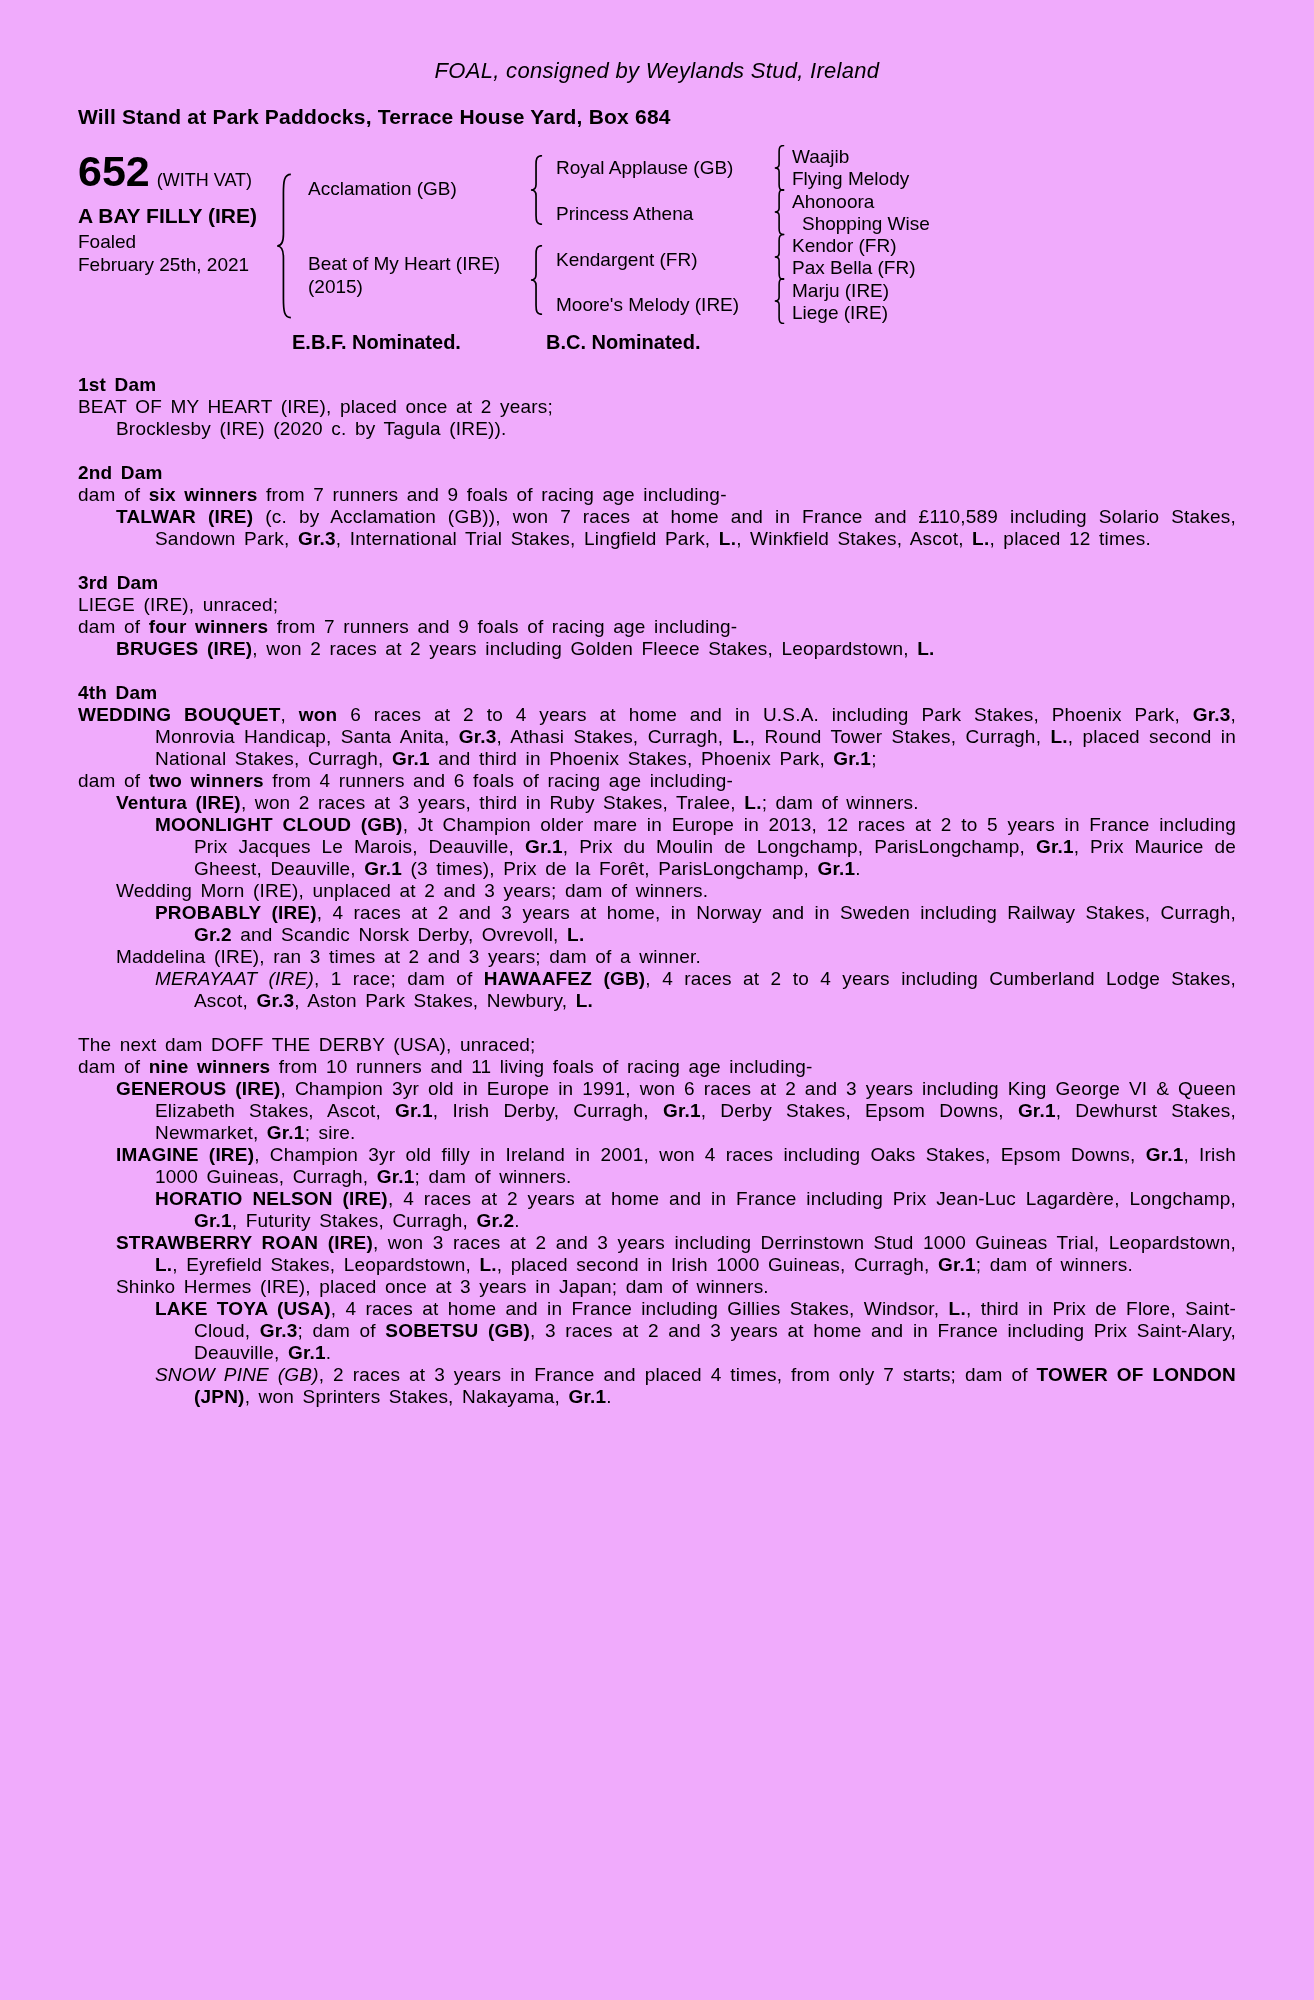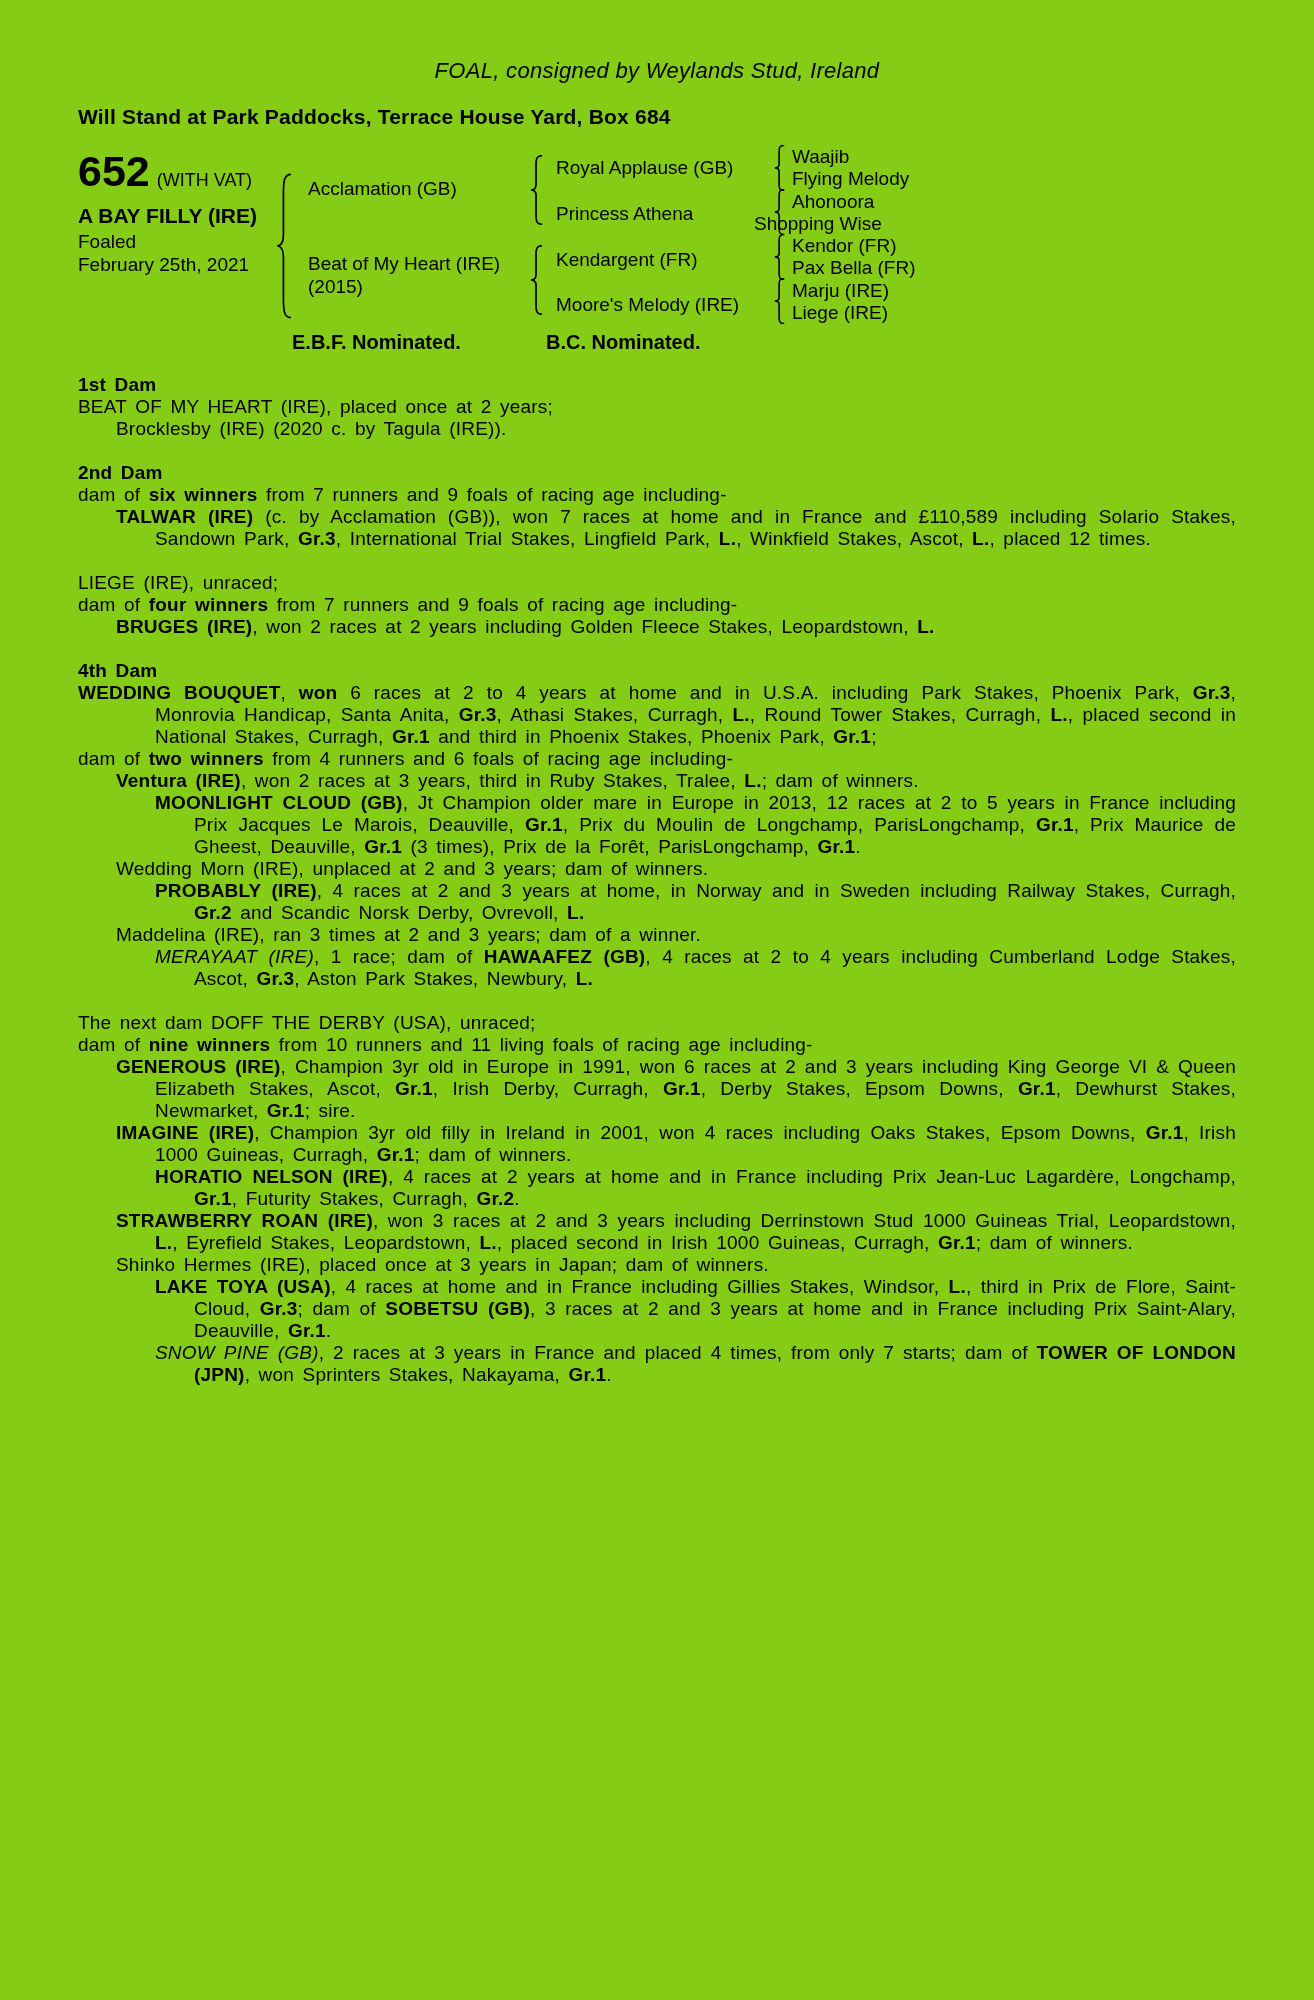--- a/index.html
+++ b/index.html
@@ -1,20 +1,20 @@
 <!DOCTYPE html>
 <html><head>
 <meta charset="utf-8">
 <style>
   html,body{margin:0;padding:0;background:#e8e8e8;}
   .page{
     position:relative;
     width:1314px;height:2000px;
     margin:0 auto;
-    background:#84cc16;color:#000;
+    background:#f0abfc;color:#000;
     font-family:"Liberation Sans",sans-serif;
     box-sizing:border-box;
     padding:58px 78px 0 78px;
     overflow:hidden;
   }
   .title{
     text-align:center;font-style:italic;
     font-size:22px;letter-spacing:.3px;
   }
   .stand{
@@ -104,21 +104,21 @@
     </div>
     <div class="brace" style="left:696px;top:133px;width:11px;height:46px">
       <svg viewBox="0 0 14 100" preserveAspectRatio="none">
           <path d="M13 1 C7 1 6.5 6 6.5 14 L6.5 42 C6.5 48 4 50 1 50 C4 50 6.5 52 6.5 58 L6.5 86 C6.5 94 7 99 13 99" fill="none" stroke="#000" stroke-width="1.6" vector-effect="non-scaling-stroke"></path>
         </svg>
     </div>
 
     <div class="abs" style="left:714px;top:1px">Waajib</div>
     <div class="abs" style="left:714px;top:23px">Flying Melody</div>
     <div class="abs" style="left:714px;top:46px">Ahonoora</div>
-    <div class="abs" style="left:676px;top:68px">Shopping Wise</div>
+    <div class="abs" style="left:724px;top:68px">Shopping Wise</div>
     <div class="abs" style="left:714px;top:90px">Kendor (FR)</div>
     <div class="abs" style="left:714px;top:112px">Pax Bella (FR)</div>
     <div class="abs" style="left:714px;top:135px">Marju (IRE)</div>
     <div class="abs" style="left:714px;top:157px">Liege (IRE)</div>
 
     <div class="abs nom" style="left:214px;top:186px">E.B.F. Nominated.</div>
     <div class="abs nom" style="left:468px;top:186px">B.C. Nominated.</div>
   </div>
 
   <div class="sections">
@@ -126,20 +126,21 @@
         <div class="dam-heading">1st Dam</div>
         <div class="para" style="padding-left: 0px; text-indent: 0px;"><span>BEAT OF MY HEART (IRE), placed once at 2 years;</span></div>
         <div class="para" style="padding-left: 38px; text-indent: 0px;"><span>Brocklesby (IRE) (2020 c. by Tagula (IRE)).</span></div>
       </section>
       <section class="section">
         <div class="dam-heading">2nd Dam</div>
         <div class="para" style="padding-left: 0px; text-indent: 0px;"><span>dam of </span><span class="b">six winners</span><span> from 7 runners and 9 foals of racing age including-</span></div>
         <div class="para" style="padding-left: 77px; text-indent: -39px;"><span class="b">TALWAR (IRE)</span><span> (c. by Acclamation (GB)), won 7 races at home and in France and £110,589 including Solario Stakes, Sandown Park, </span><span class="b">Gr.3</span><span>, International Trial Stakes, Lingfield Park, </span><span class="b">L.</span><span>, Winkfield Stakes, Ascot, </span><span class="b">L.</span><span>, placed 12 times.</span></div>
       </section>
       <section class="section">
+        <div class="dam-heading">3rd Dam</div>
         <div class="para" style="padding-left: 0px; text-indent: 0px;"><span>LIEGE (IRE), unraced;</span></div>
         <div class="para" style="padding-left: 0px; text-indent: 0px;"><span>dam of </span><span class="b">four winners</span><span> from 7 runners and 9 foals of racing age including-</span></div>
         <div class="para" style="padding-left: 77px; text-indent: -39px;"><span class="b">BRUGES (IRE)</span><span>, won 2 races at 2 years including Golden Fleece Stakes, Leopardstown, </span><span class="b">L.</span></div>
       </section>
       <section class="section">
         <div class="dam-heading">4th Dam</div>
         <div class="para" style="padding-left: 77px; text-indent: -77px;"><span class="b">WEDDING BOUQUET</span><span>, </span><span class="b">won</span><span> 6 races at 2 to 4 years at home and in U.S.A. including Park Stakes, Phoenix Park, </span><span class="b">Gr.3</span><span>, Monrovia Handicap, Santa Anita, </span><span class="b">Gr.3</span><span>, Athasi Stakes, Curragh, </span><span class="b">L.</span><span>, Round Tower Stakes, Curragh, </span><span class="b">L.</span><span>, placed second in National Stakes, Curragh, </span><span class="b">Gr.1</span><span> and third in Phoenix Stakes, Phoenix Park, </span><span class="b">Gr.1</span><span>;</span></div>
         <div class="para" style="padding-left: 0px; text-indent: 0px;"><span>dam of </span><span class="b">two winners</span><span> from 4 runners and 6 foals of racing age including-</span></div>
         <div class="para" style="padding-left: 77px; text-indent: -39px;"><span class="b">Ventura (IRE)</span><span>, won 2 races at 3 years, third in Ruby Stakes, Tralee, </span><span class="b">L.</span><span>; dam of winners.</span></div>
         <div class="para" style="padding-left: 116px; text-indent: -39px;"><span class="b">MOONLIGHT CLOUD (GB)</span><span>, Jt Champion older mare in Europe in 2013, 12 races at 2 to 5 years in France including Prix Jacques Le Marois, Deauville, </span><span class="b">Gr.1</span><span>, Prix du Moulin de Longchamp, ParisLongchamp, </span><span class="b">Gr.1</span><span>, Prix Maurice de Gheest, Deauville, </span><span class="b">Gr.1</span><span> (3 times), Prix de la Forêt, ParisLongchamp, </span><span class="b">Gr.1</span><span>.</span></div>

